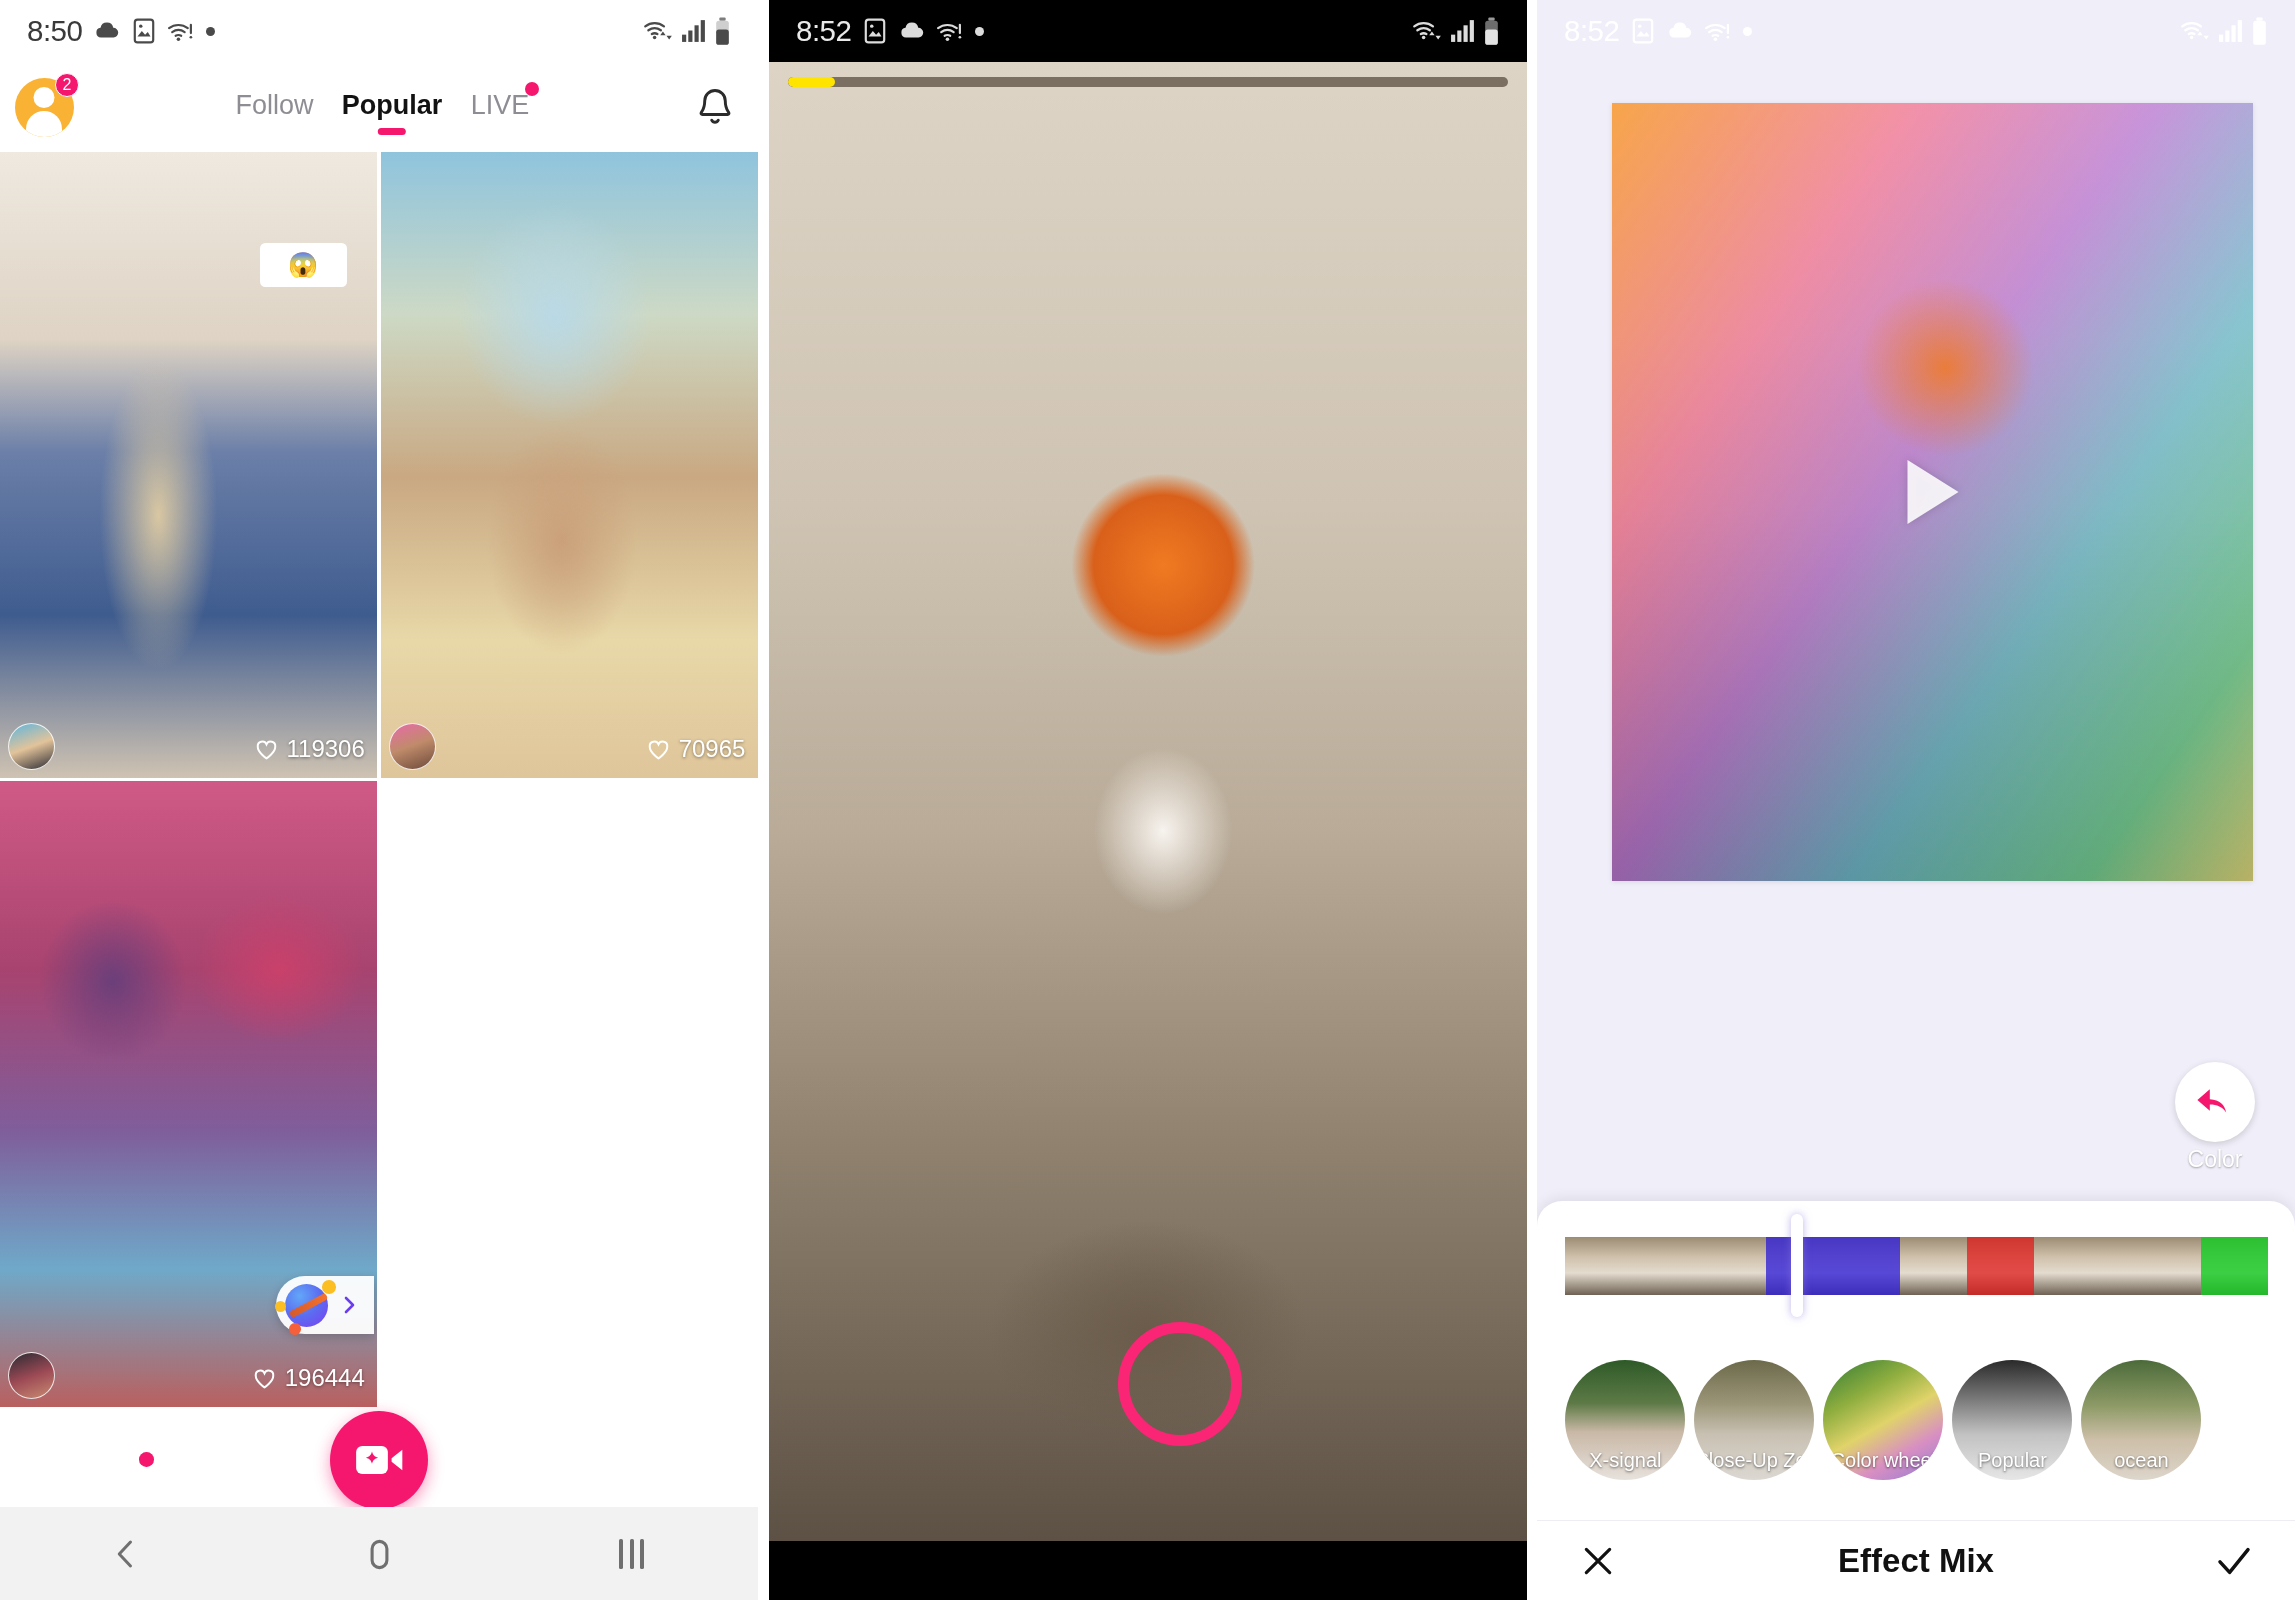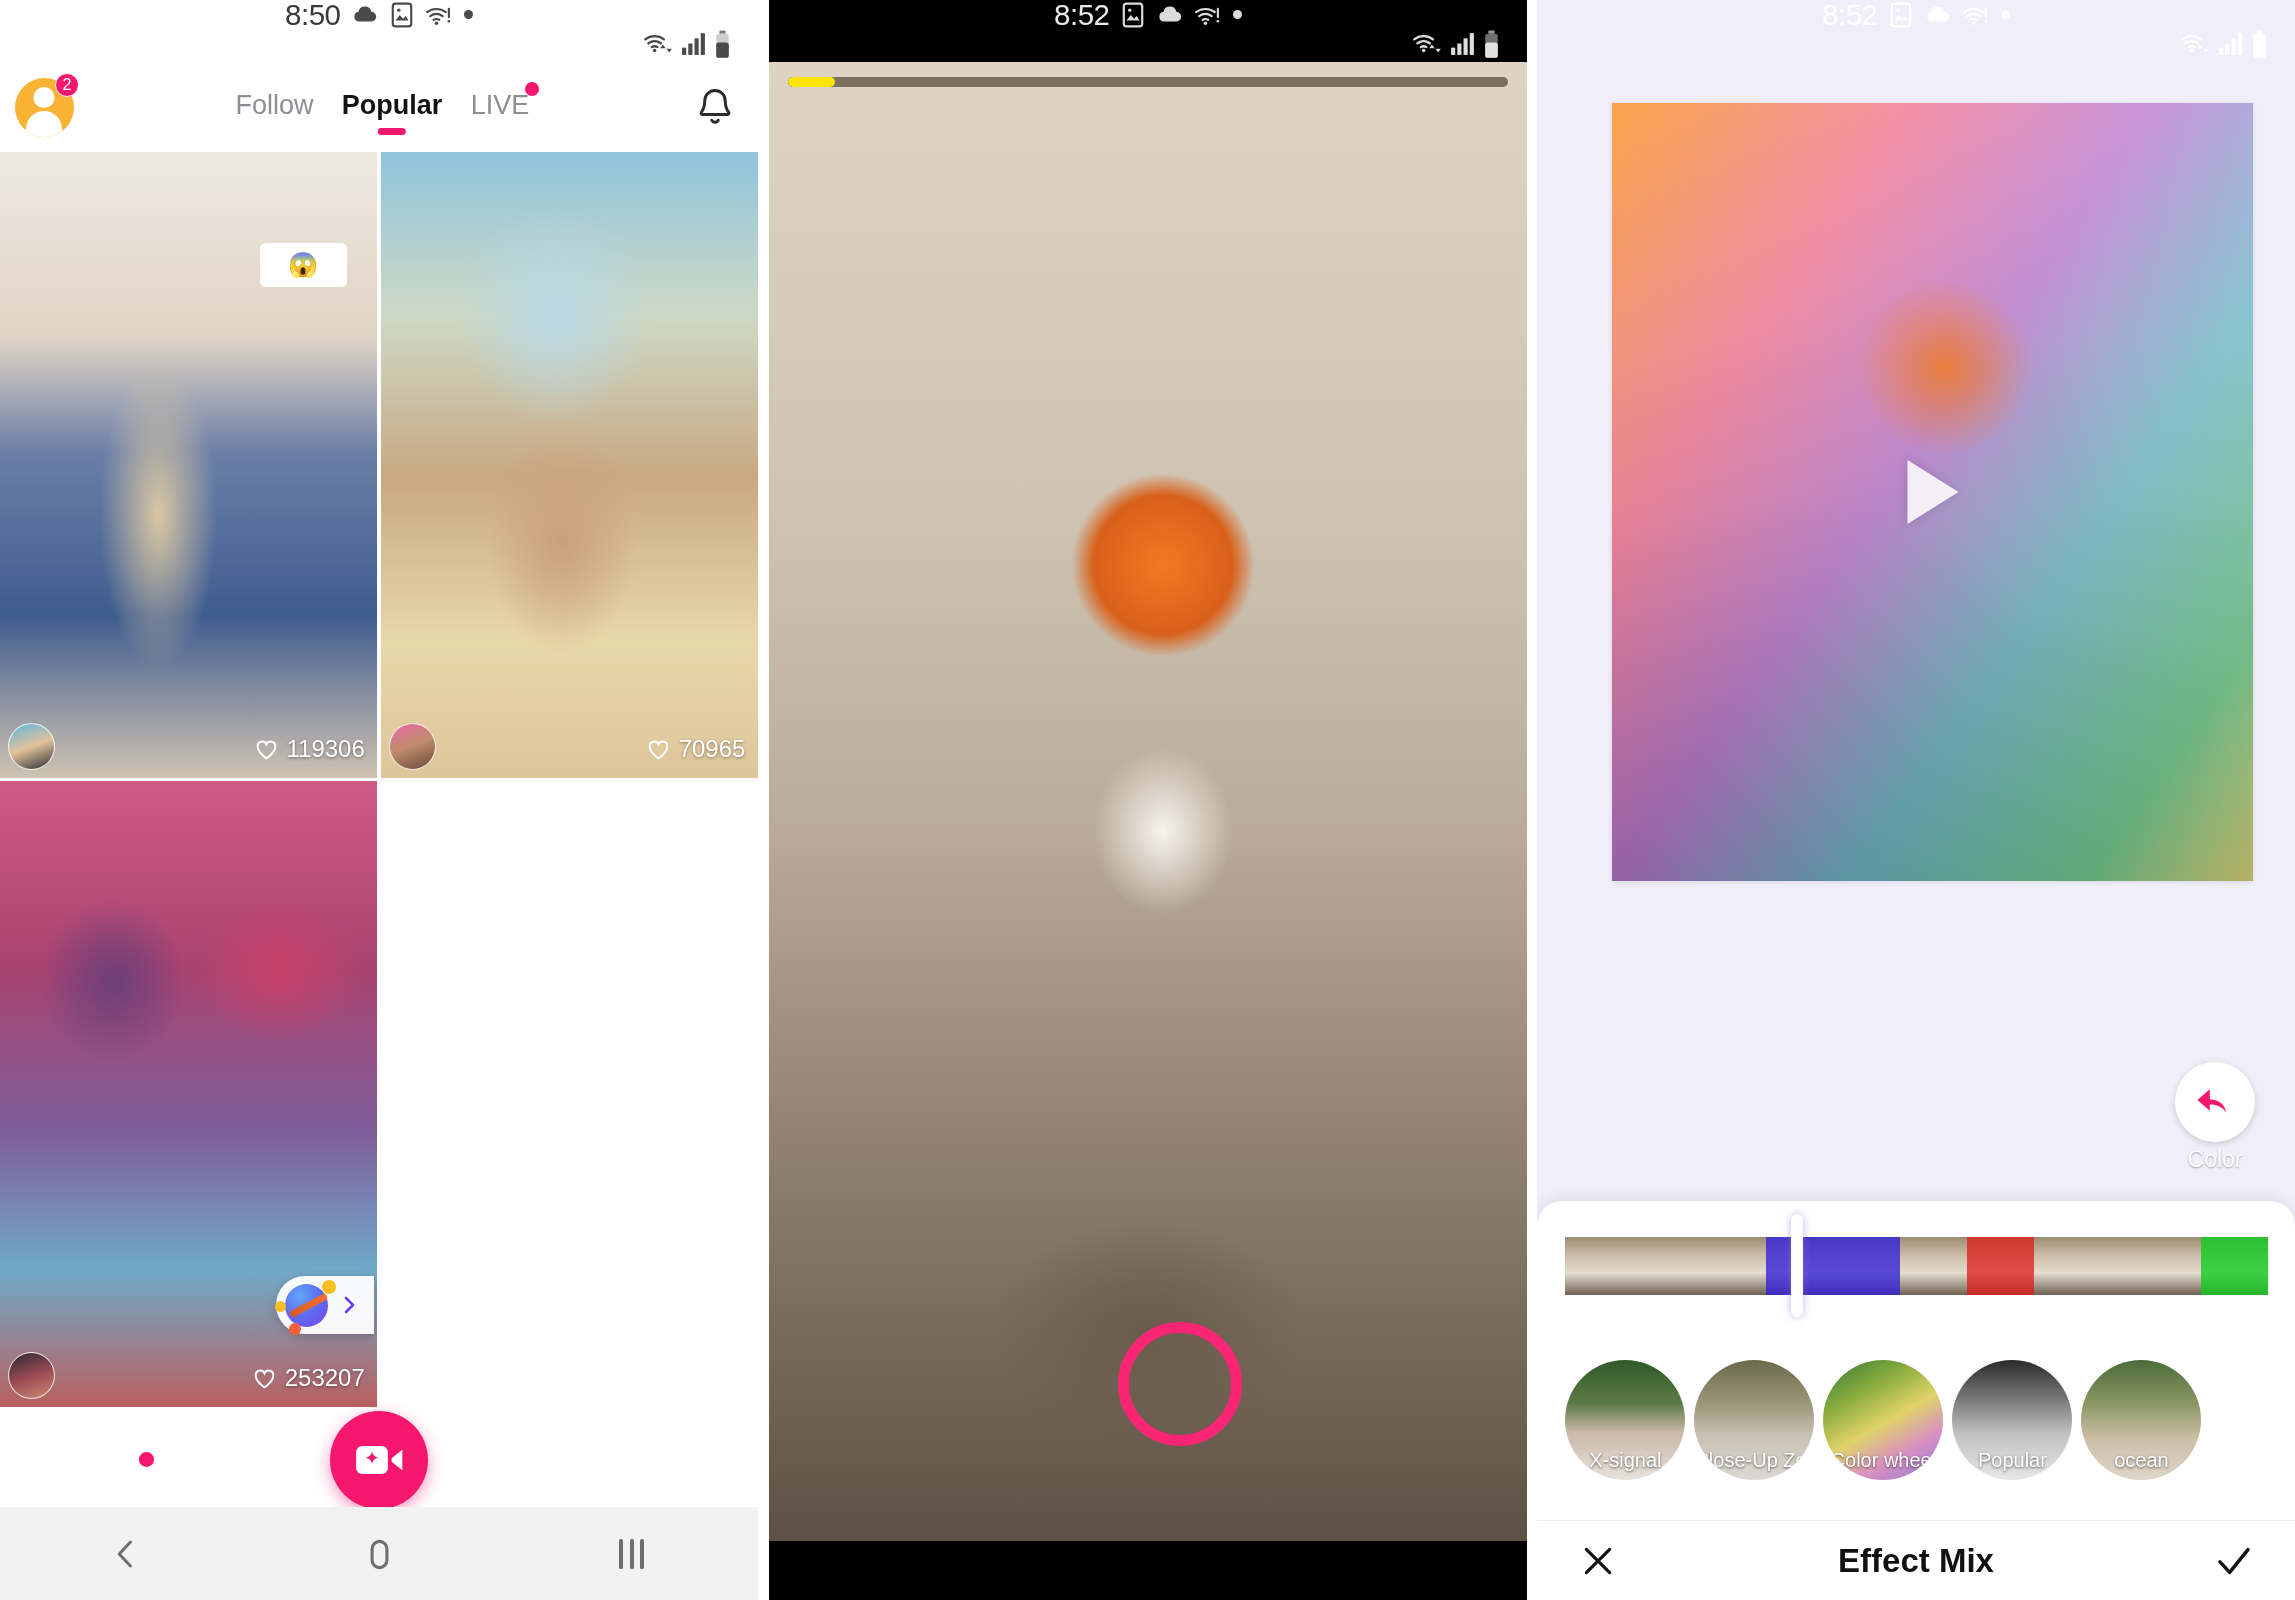--- a/index.html
+++ b/index.html
@@ -6,21 +6,21 @@
   body{width:2295px;height:1601px;font-family:"Liberation Sans",sans-serif;overflow:hidden;}
   .stage{position:relative;width:2295px;height:1601px;background:#ffffff;}
 
   
   .panel{position:absolute;top:0;height:1601px;overflow:hidden;}
   #panel-feed{left:0;width:758px;background:#fff;}
   #panel-capture{left:769px;width:758px;background:#000;}
   #panel-editor{left:1537px;width:758px;background:#f0eff9;}
 
   
-  .statusbar{position:relative;display:flex;align-items:center;height:62px;padding:0 27px;box-sizing:border-box;flex-direction:column;}
+  .statusbar{position:relative;display:flex;align-items:center;height:62px;padding:0 27px;box-sizing:border-box;}
   .sb-left{display:flex;align-items:center;gap:11.6px;}
   .sb-right{margin-left:auto;display:flex;align-items:center;gap:7.4px;}
   .sb-time{font-size:29.5px;letter-spacing:-0.5px;font-weight:400;line-height:1;}
   .sb-ico{display:block;}
   .sb-dot{width:9px;height:9px;border-radius:50%;display:block;}
 
   
   .sb-dark{color:#3a3a3a;}
   .sb-dark .sb-dot{background:#4a4a4a;}
   
@@ -240,21 +240,21 @@
               <i class="planet-s3"></i>
           </span>
           <svg width="24" height="24" viewBox="0 0 24 24">
               <path fill="none" stroke="#6b3df0" stroke-width="2.6" stroke-linecap="round" stroke-linejoin="round" d="M9 5l7 7-7 7"></path>
             </svg>
         </div>
         <div class="cell-like">
           <svg width="25" height="25" viewBox="0 0 24 24">
               <path fill="none" stroke="#fff" stroke-width="1.9" d="M12 20.5S3.6 15 3.6 9.3A4.4 4.4 0 0 1 12 7.1a4.4 4.4 0 0 1 8.4 2.2C20.4 15 12 20.5 12 20.5z"></path>
             </svg>
-          <span>253207</span>
+          <span>196444</span>
         </div>
       </div>
     </div>
 
     <div class="feed-bottombar">
       <div class="fb-item">
         <svg width="51" height="51" viewBox="0 0 24 24">
             <path fill="#ffffff" d="M12 3.2 3.6 10.6V21h5.2v-6.2h6.4V21h5.2V10.6z"></path>
           </svg>
         <span class="home-dot"></span>

